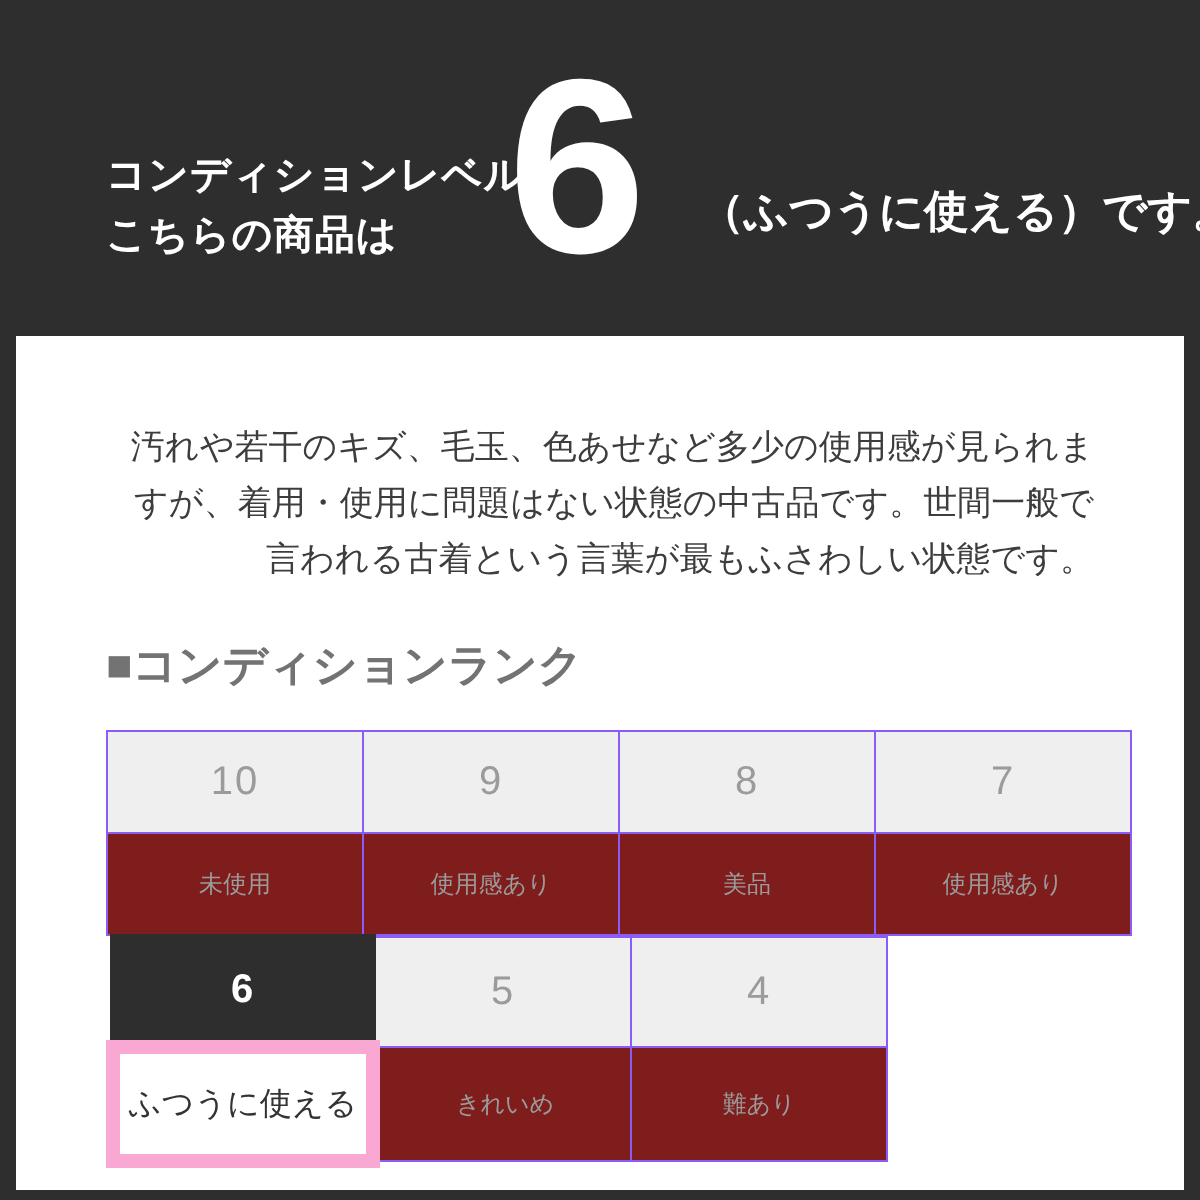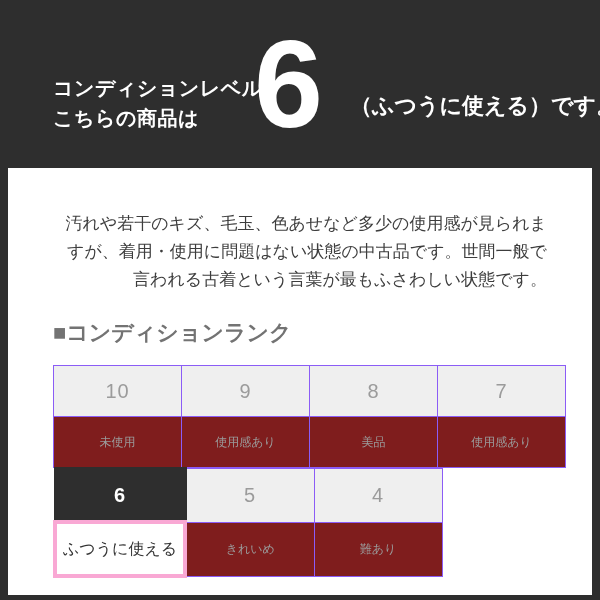--- a/index.html
+++ b/index.html
@@ -123,21 +123,21 @@
     color: #ffffff;
     font-weight: bold;
     font-size: 20px;
     letter-spacing: 1px;
     border: 3px solid #2e2e2e;
   }
   td.cell-label-selected {
     background: #ffffff;
     color: #333333;
     font-size: 16px;
-    border: 4px solid #f9a8d4;
+    border: 7px solid #f9a8d4;
   }
 </style>
 </head>
 <body>
 
 <div class="page">
 
   <div class="header">
     <div class="header-intro">
       <div>コンディションレベル</div>

